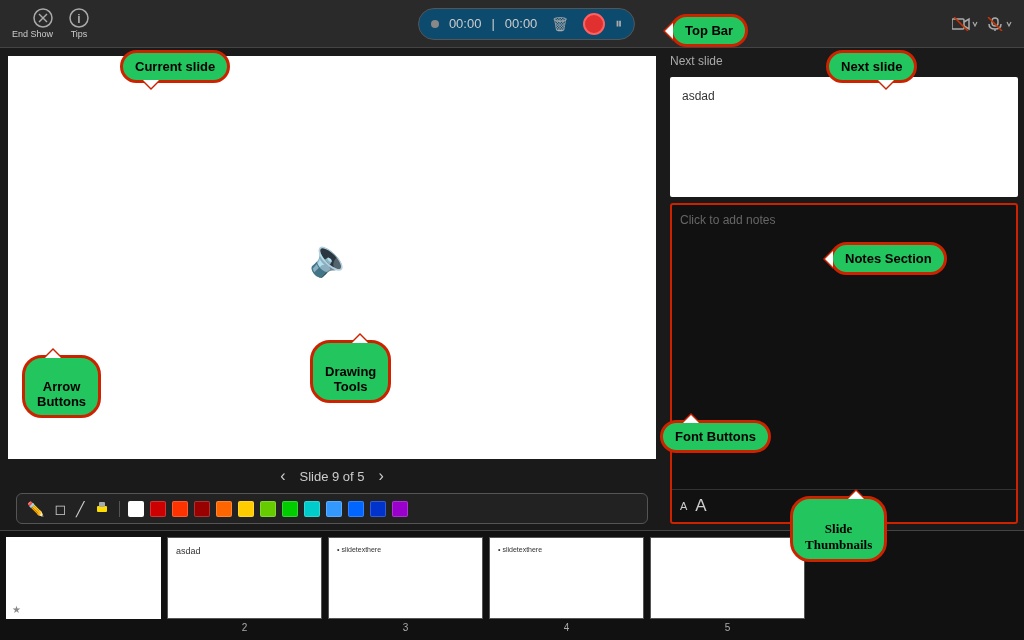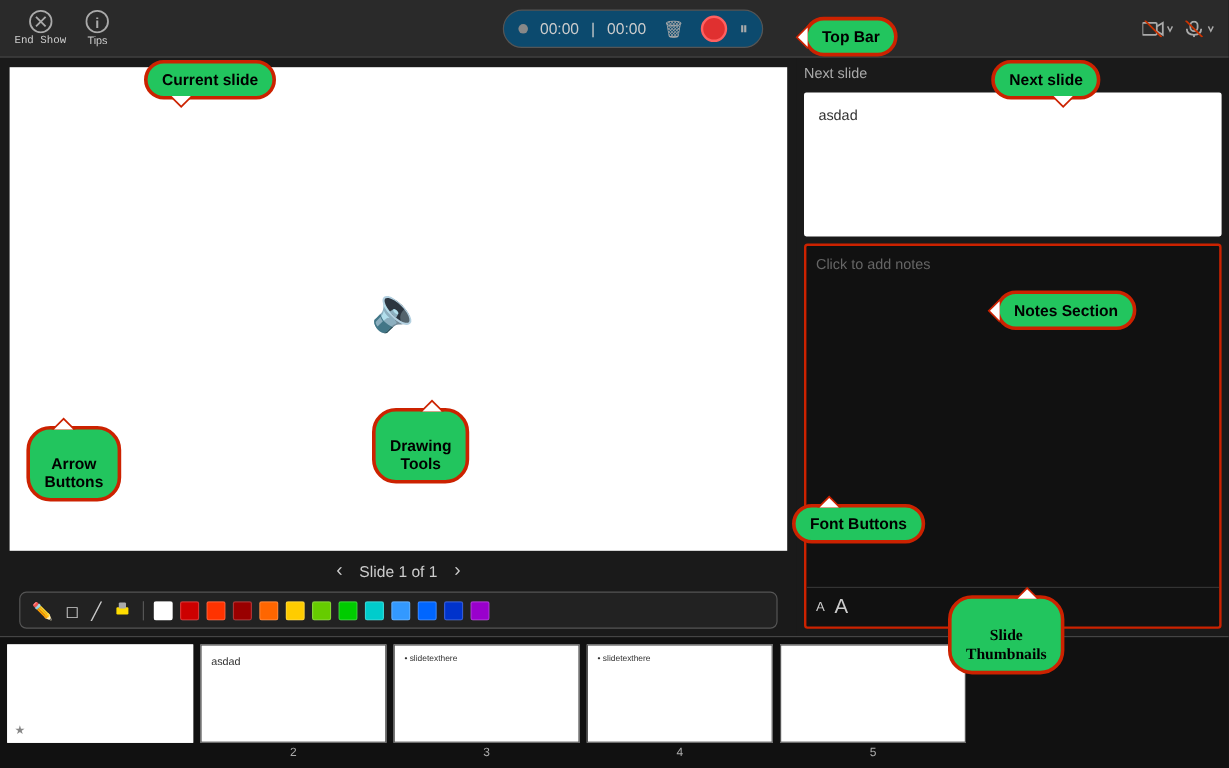--- a/index.html
+++ b/index.html
@@ -21,24 +21,23 @@
       display: flex;
       align-items: center;
       padding: 0 12px;
       border-bottom: 1px solid #444;
       position: relative;
       z-index: 10;
     }
     .end-show-group {
       display: flex;
       flex-direction: column;
-      align-items: center;
+      align-items: flex-end;
       margin-right: 16px;
       cursor: pointer;
-      font-family: Liberation Mono, monospace;
     }
     .end-show-icon {
       width: 20px;
       height: 20px;
     }
     .end-show-label {
       font-size: 9px;
       color: #ccc;
       margin-top: 1px;
     }
@@ -475,21 +474,21 @@
 
 <div class="main-area">
 
   <div class="slide-area">
     <div class="current-slide-container">
       <span class="slide-audio-icon">🔈</span>
     </div>
 
     <div class="slide-nav-bar">
       <button class="nav-arrow">‹</button>
-      <span class="slide-counter">Slide 1 of 1</span>
+      <span class="slide-counter">Slide 9 of 5</span>
       <button class="nav-arrow">›</button>
     </div>
 
     <div class="drawing-toolbar">
       <button class="tool-btn" title="Pen">✏️</button>
       <button class="tool-btn" title="Eraser">◻</button>
       <button class="tool-btn" title="Line">╱</button>
       <button class="tool-btn" title="Highlighter">
         <svg width="14" height="14" viewBox="0 0 14 14">
           <rect x="2" y="6" width="10" height="6" fill="#ffdd00" rx="1"></rect>

